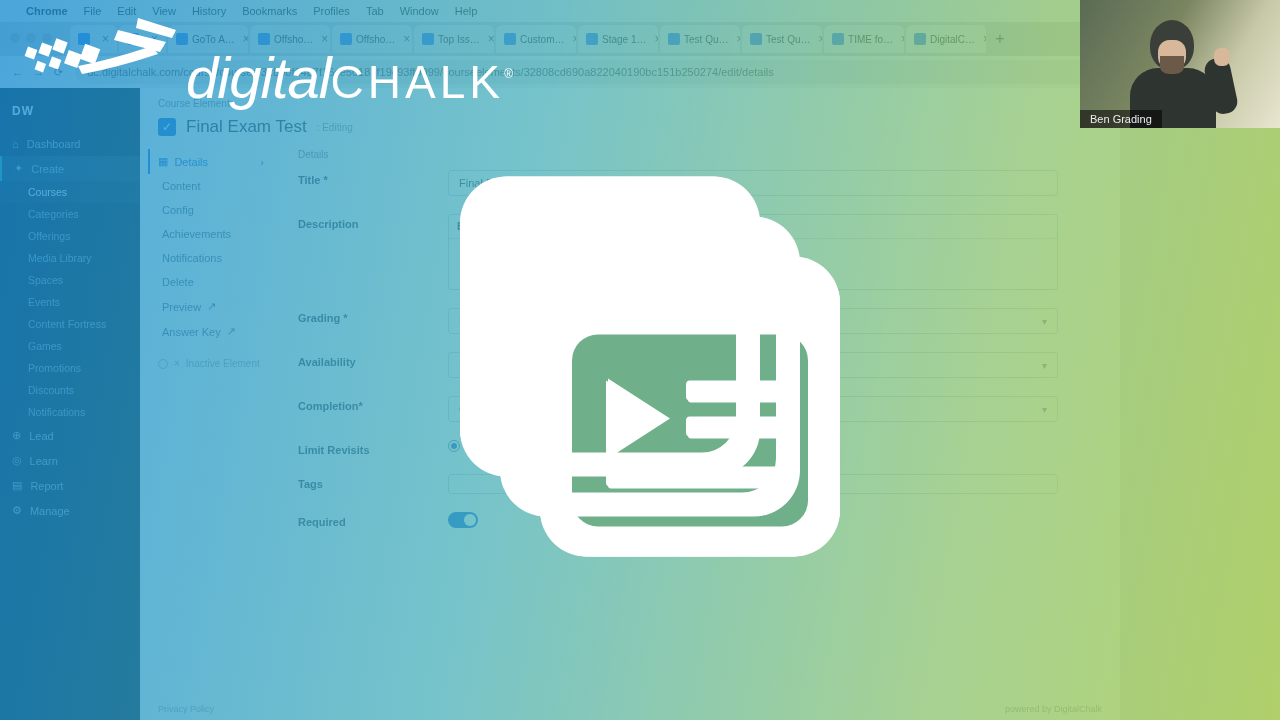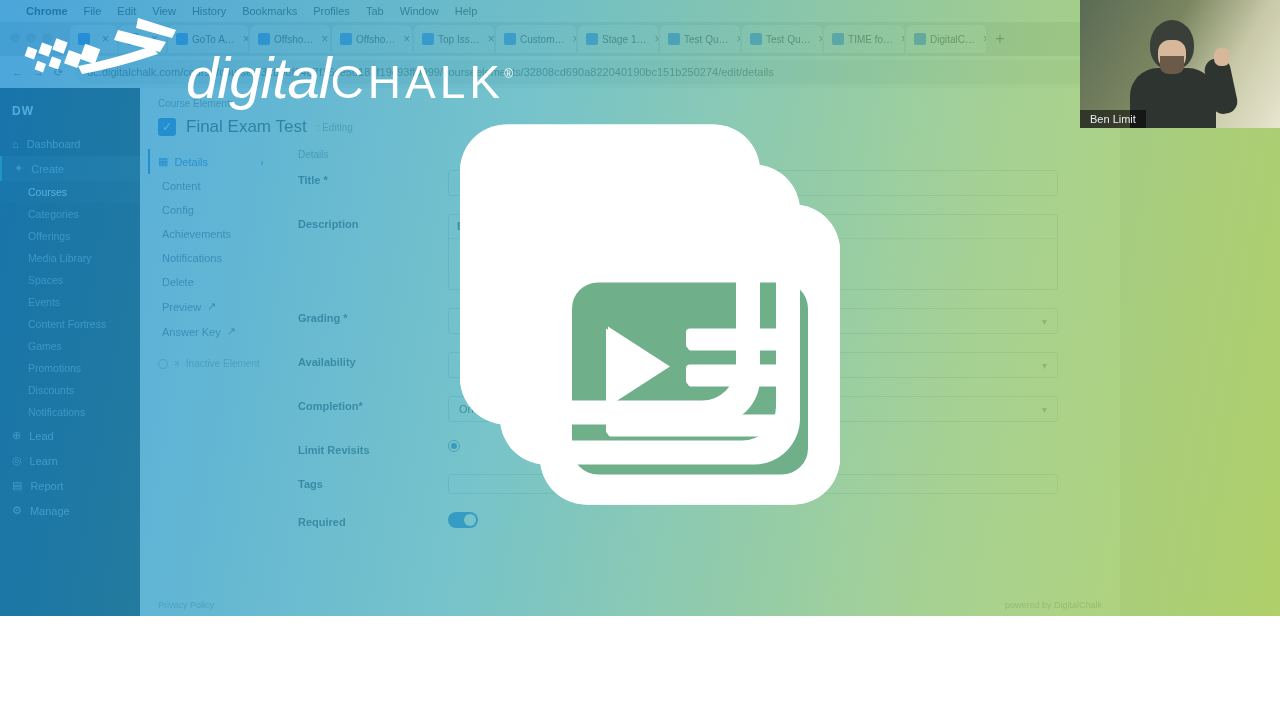--- a/index.html
+++ b/index.html
@@ -1,17 +1,17 @@
 <!DOCTYPE html>
 <html><head>
 <meta charset="utf-8">
 <style>
   * { margin: 0; padding: 0; box-sizing: border-box; font-family: -apple-system, BlinkMacSystemFont, "Segoe UI", sans-serif; }
   html, body { width: 1280px; height: 720px; overflow: hidden; }
-  .stage { position: relative; width: 1280px; height: 616px; padding-left: 48px; }
+  .stage { position: relative; width: 1280px; height: 720px; padding-left: 48px; }
 
   
   .gradient {
     position: absolute; inset: 0;
     background: linear-gradient(100deg, rgba(20,140,210,0.75) 0%, rgba(60,170,180,0.70) 40%, rgba(130,190,100,0.70) 75%, rgba(160,200,70,0.78) 100%);
     z-index: 5; pointer-events: none;
   }
 
   
   .menubar {
@@ -439,16 +439,16 @@
 
   <div class="webcam">
     <div class="person">
       <div class="body"></div>
       <div class="arm"></div>
       <div class="hand"></div>
       <div class="head"></div>
       <div class="face"></div>
       <div class="beard"></div>
     </div>
-    <div class="nameplate">Ben Limit</div>
+    <div class="nameplate">Ben Grading</div>
   </div>
 
 </div>
 
 </body></html>

